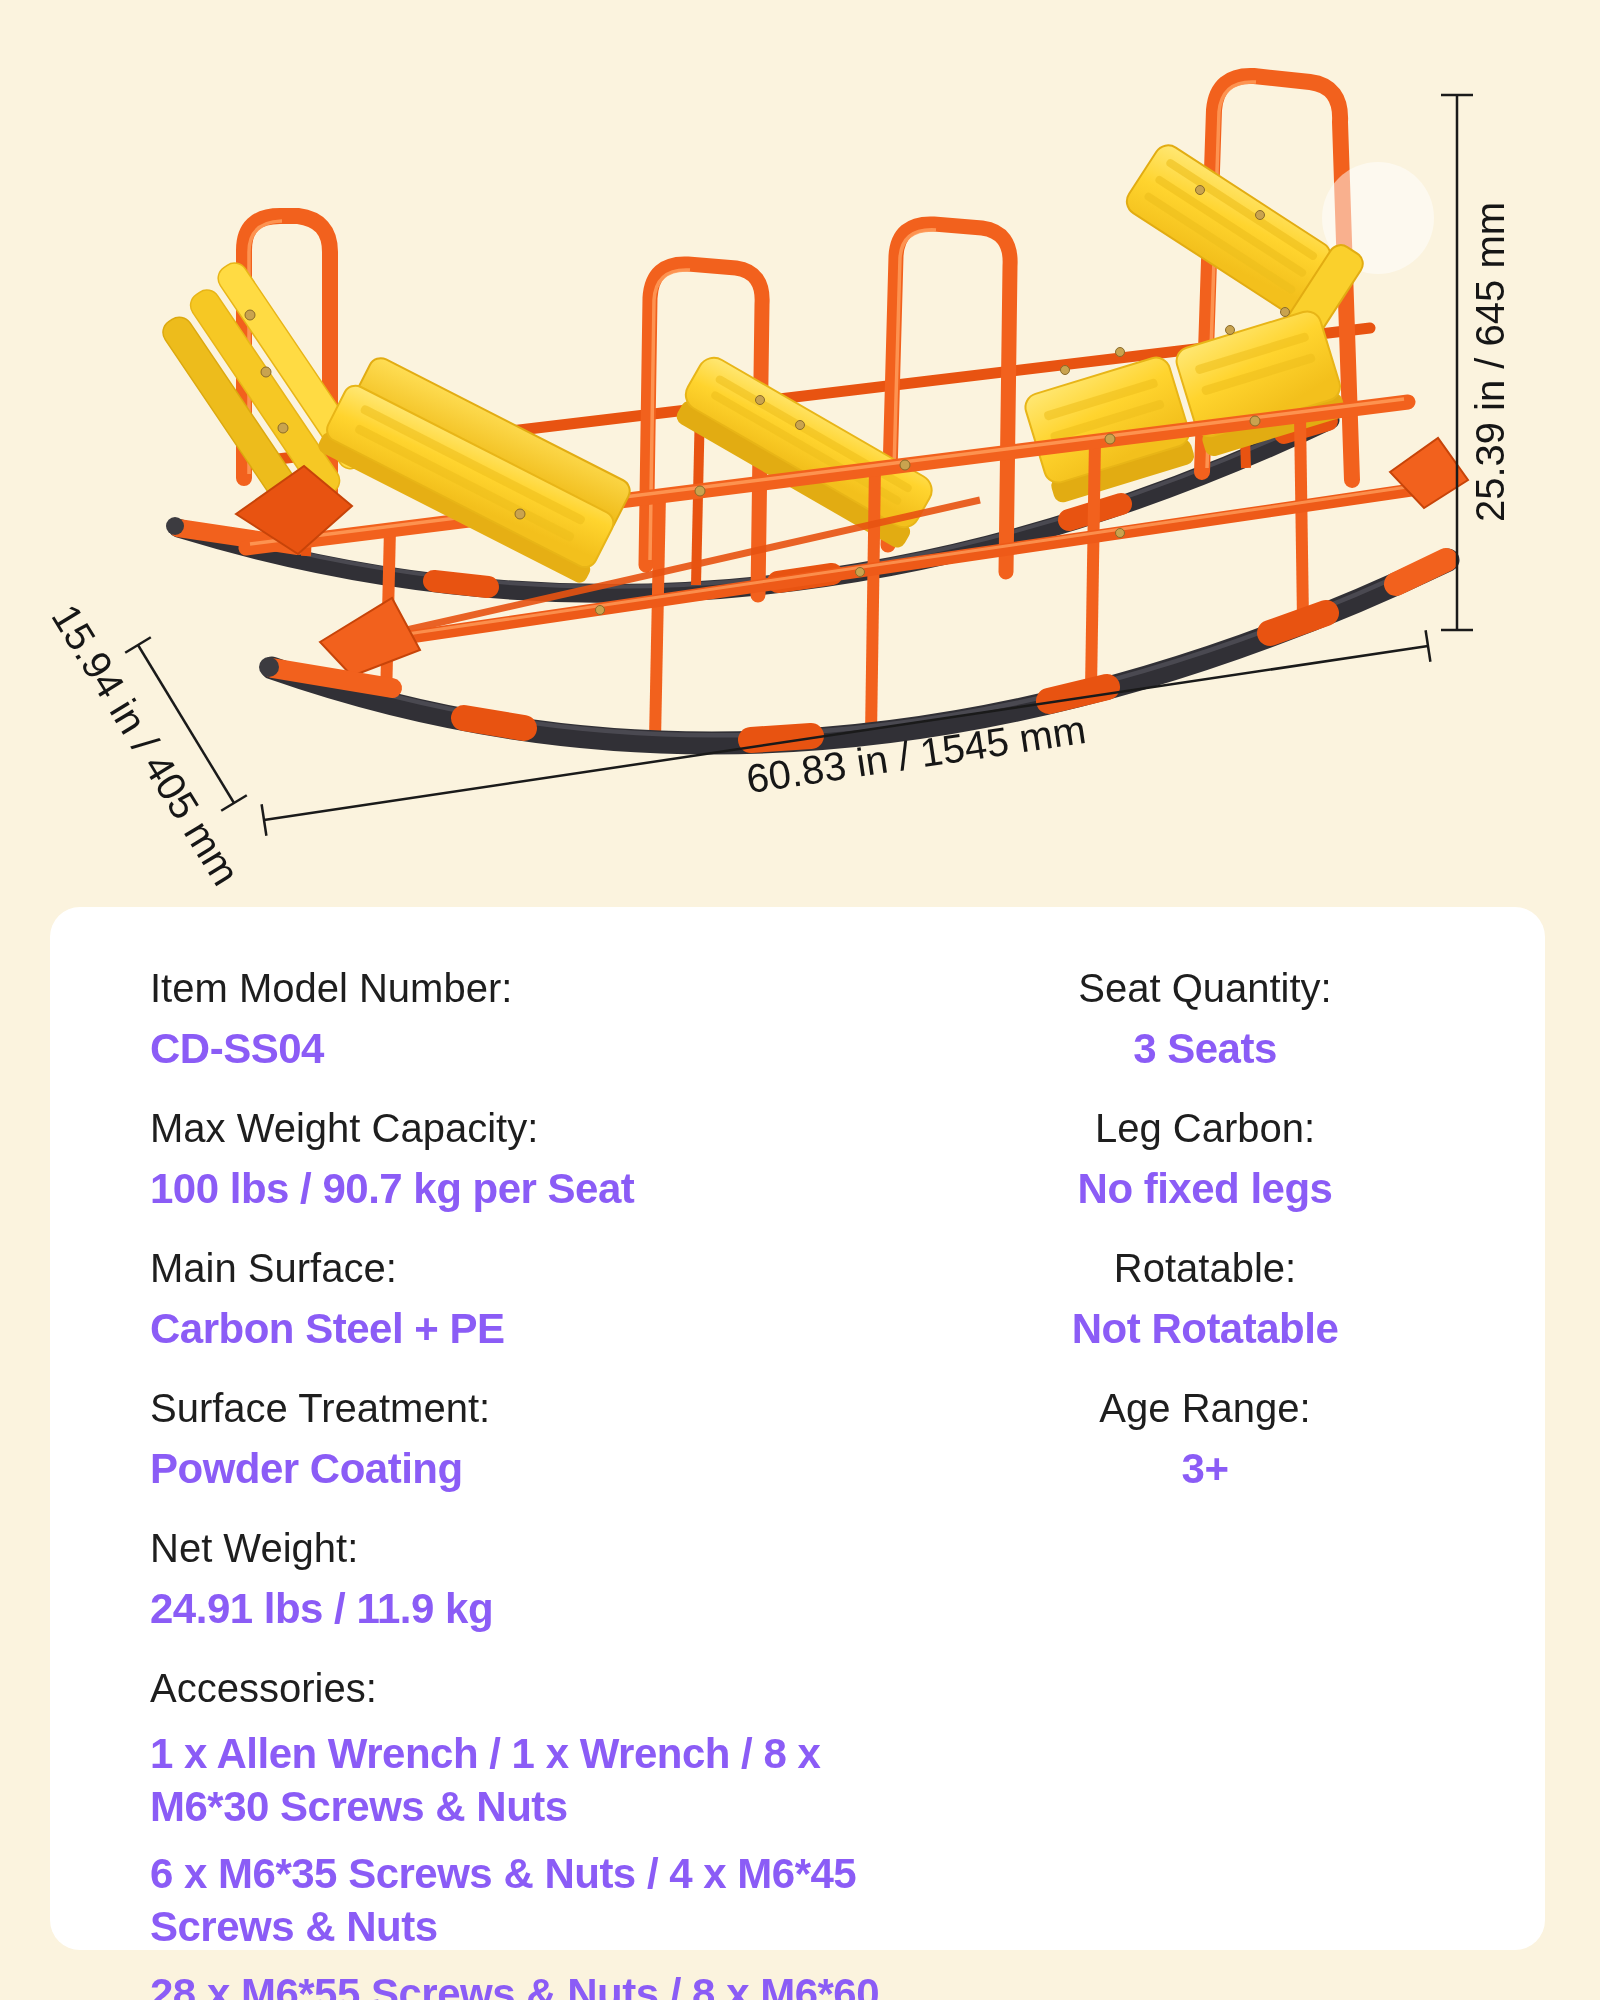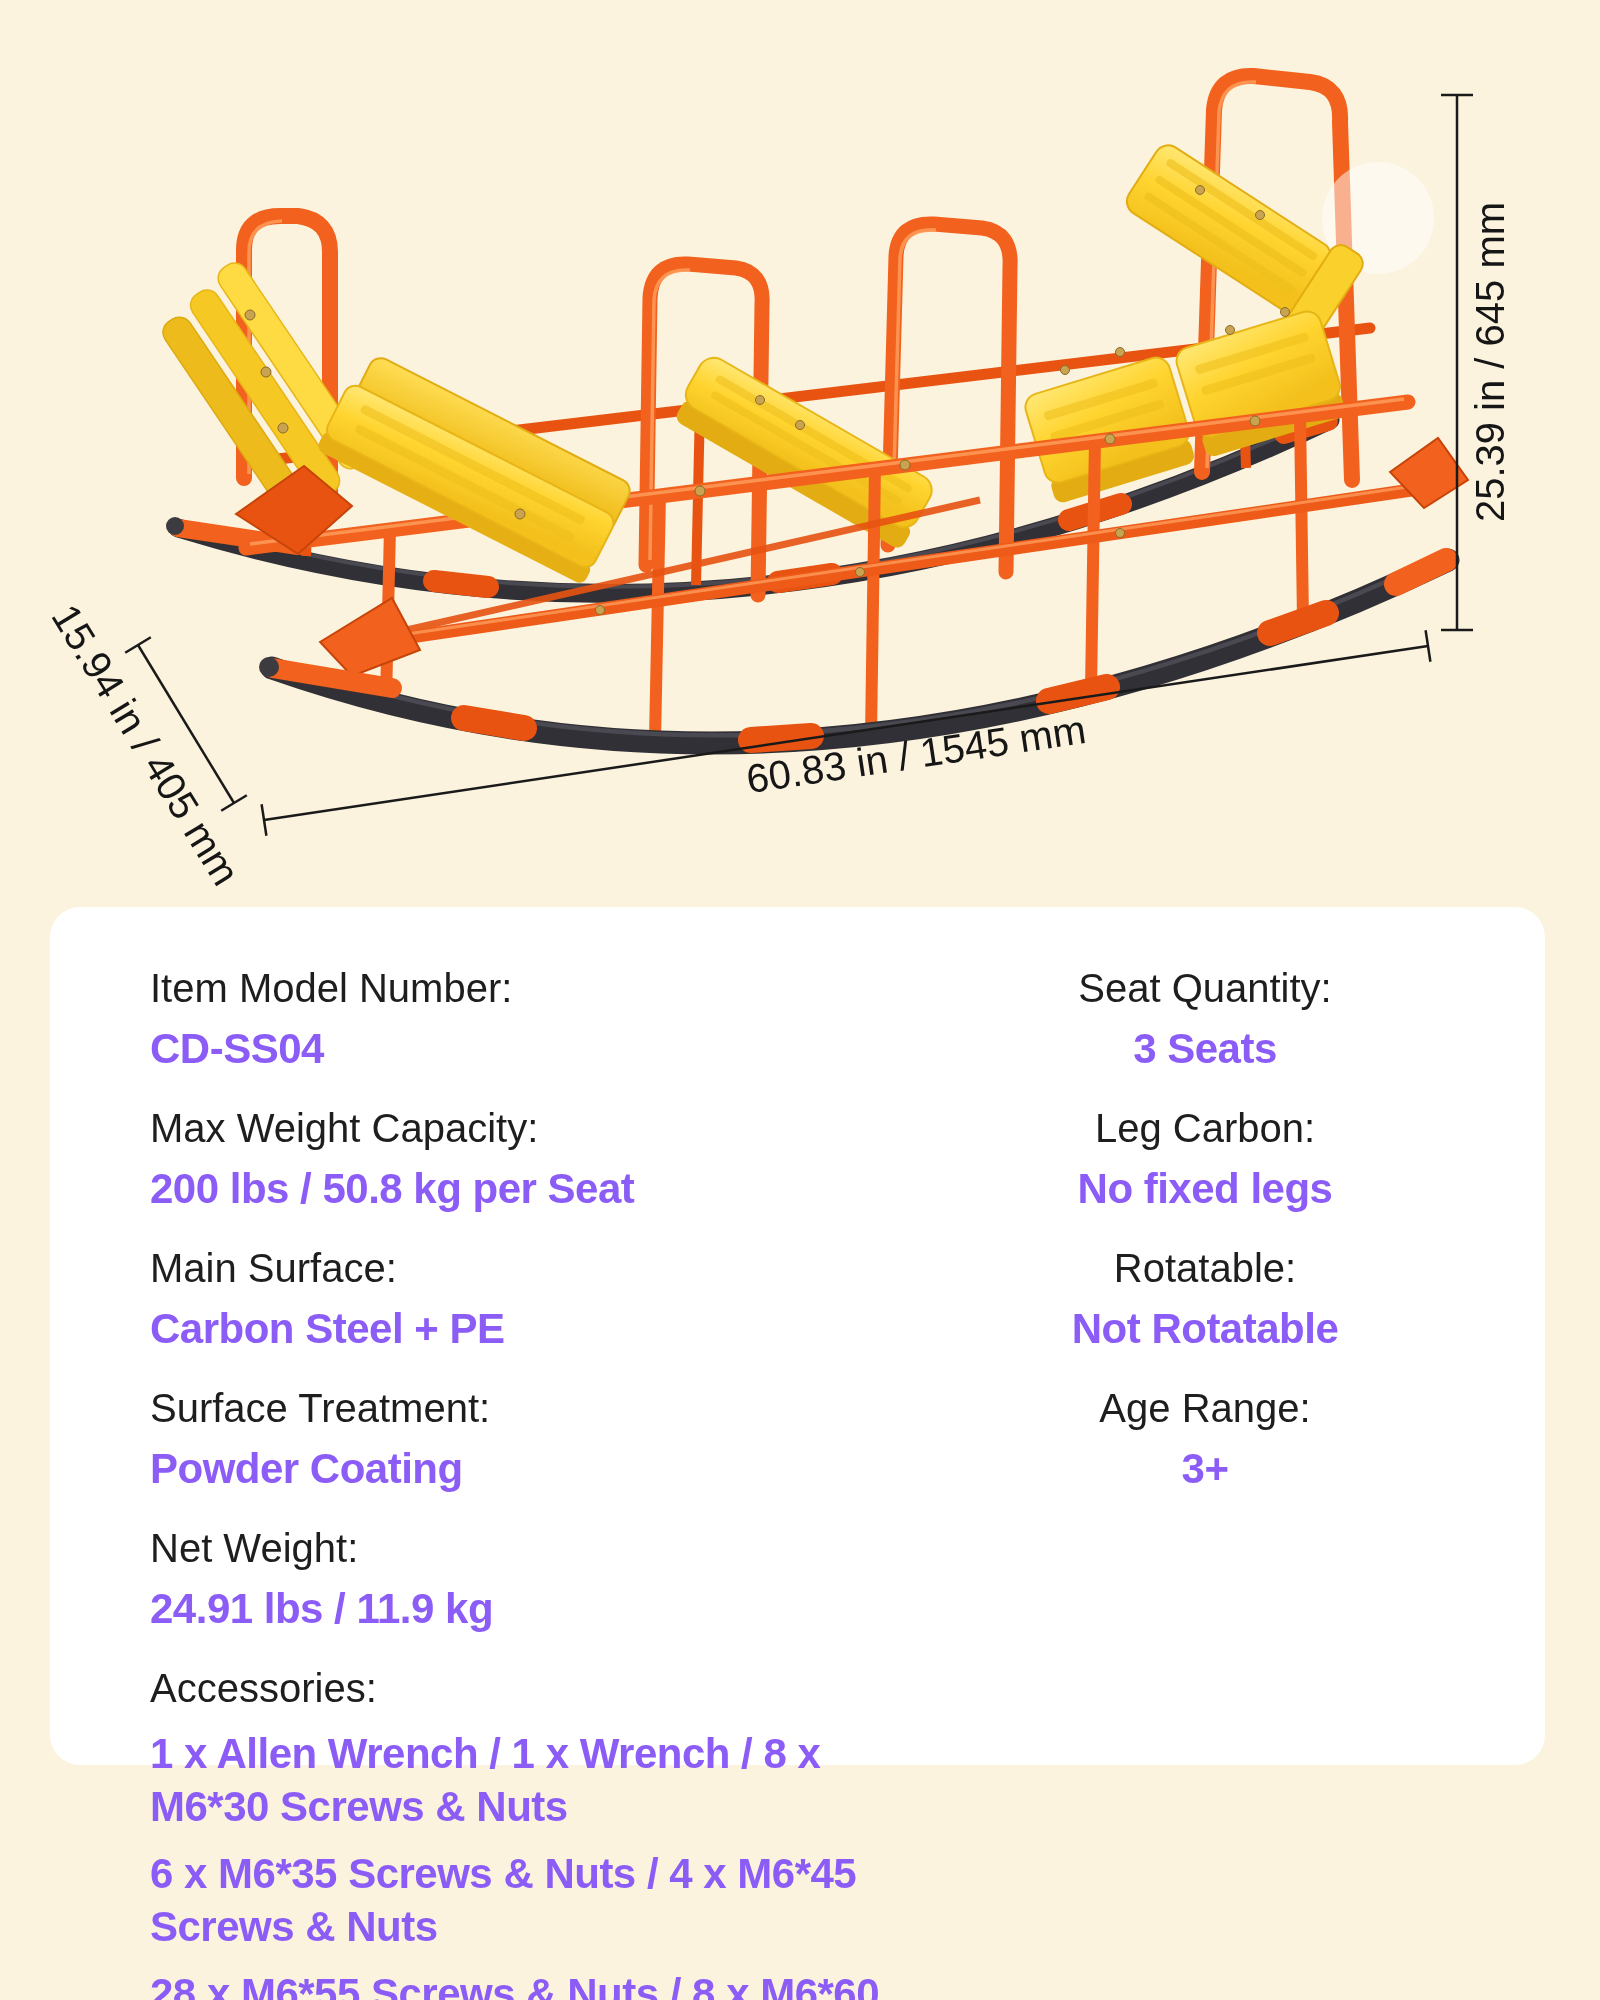--- a/index.html
+++ b/index.html
@@ -6,21 +6,21 @@
   body{
     width:1600px;height:2000px;position:relative;overflow:hidden;
     background:#FBF3DE;
     font-family:"Liberation Sans","DejaVu Sans",sans-serif;
     color:#1b1b1b;
   }
   .hero{position:absolute;left:0;top:0;width:1600px;height:907px;}
   .hero svg{display:block;}
   .dim-text{font-size:40px;fill:#161616;letter-spacing:0px;}
   .card{
-    position:absolute;left:50px;top:907px;width:1495px;height:858px;
+    position:absolute;left:50px;top:907px;width:1495px;height:1043px;
     background:#FFFFFF;border-radius:30px;
   }
   .col{position:absolute;top:56px;}
   .col-left{left:100px;width:740px;}
   .col-right{left:855px;width:600px;text-align:center;}
   .spec{margin-bottom:28px;}
   .spec-label{
     font-size:40px;line-height:50px;font-weight:400;color:#1e1e1e;
   }
   .spec-value{
@@ -198,21 +198,21 @@
 </div>
 
 <section class="card">
   <div class="col col-left">
     <div class="spec">
       <div class="spec-label">Item Model Number:</div>
       <div class="spec-value">CD-SS04</div>
     </div>
     <div class="spec">
       <div class="spec-label">Max Weight Capacity:</div>
-      <div class="spec-value">200 lbs / 50.8 kg per Seat</div>
+      <div class="spec-value">100 lbs / 90.7 kg per Seat</div>
     </div>
     <div class="spec">
       <div class="spec-label">Main Surface:</div>
       <div class="spec-value">Carbon Steel + PE</div>
     </div>
     <div class="spec">
       <div class="spec-label">Surface Treatment:</div>
       <div class="spec-value">Powder Coating</div>
     </div>
     <div class="spec">

